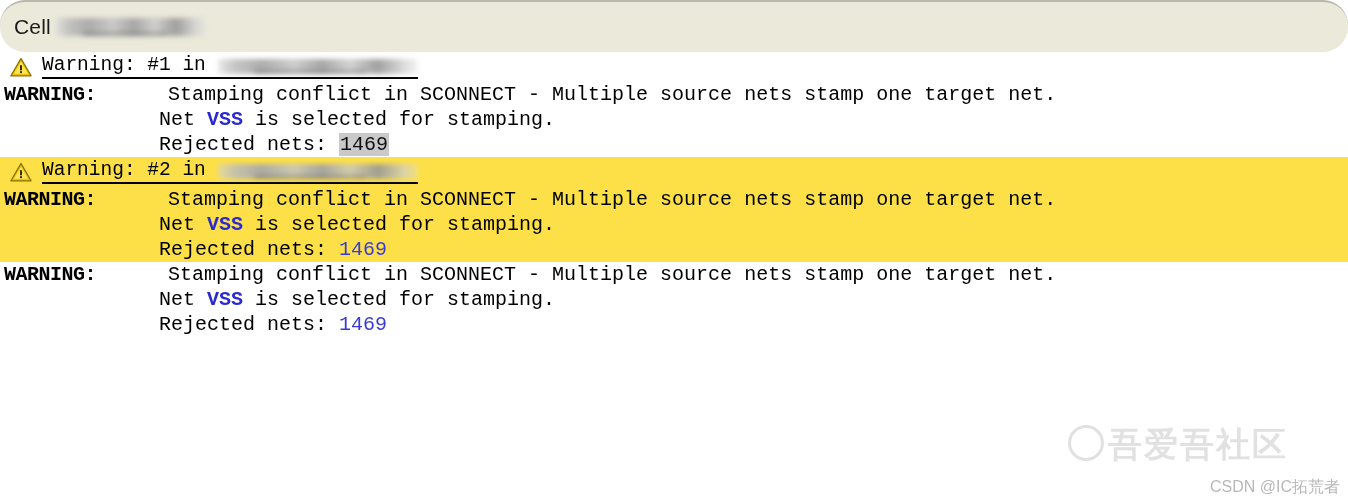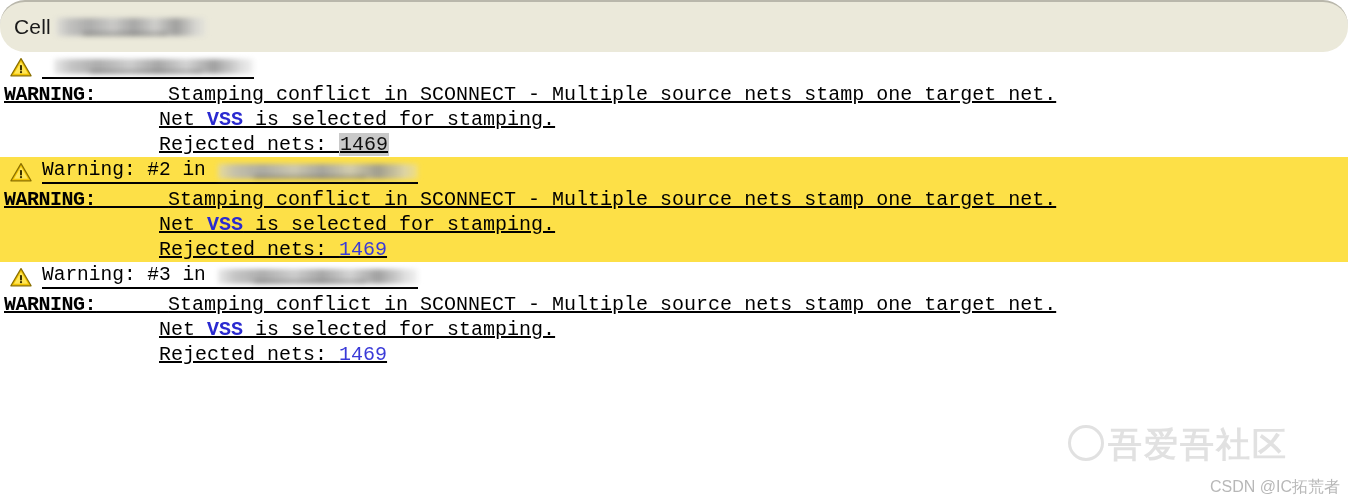--- a/index.html
+++ b/index.html
@@ -99,21 +99,20 @@
     margin-bottom: 1px;
   }
 
   .warn-body {
     font-family: "Liberation Mono", "DejaVu Sans Mono", monospace;
     font-size: 20px;
     line-height: 25px;
     color: #000;
     white-space: pre;
     padding-left: 4px;
-    text-decoration: underline;
   }
   .warn-body .lbl { font-weight: bold; letter-spacing: -0.5px; }
   .indent { padding-left: 155px; }
   .net-name { color: #2a2ad0; font-weight: bold; }
   .rej-num { color: #3a3ad8; }
   .rej-num.selected {
     color: #101010;
     background: #c9c9c9;
     padding: 0 1px;
   }
@@ -161,46 +160,37 @@
 
 <div id="warn-container">
     <div class="warn-section plain">
       <div class="warn-head">
         <span class="warn-icon"><svg viewBox="0 0 24 22" xmlns="http://www.w3.org/2000/svg">
             <path d="M12 1.8 L23 20.5 L1 20.5 Z" fill="#f2c300" stroke="#8a6f00" stroke-width="1.4" stroke-linejoin="round"></path>
             <path d="M12 5.2 L19.6 18.4 L4.4 18.4 Z" fill="#ffe659" stroke="none"></path>
             <rect x="10.9" y="8.6" width="2.2" height="6.0" rx="0.8" fill="#3a3000"></rect>
             <circle cx="12" cy="16.6" r="1.25" fill="#3a3000"></circle>
           </svg></span>
-        <span class="warn-head-text"><span> </span><span class="blur-name"></span></span>
+        <span class="warn-head-text"><span>Warning: #1 in</span><span> </span><span class="blur-name"></span></span>
       </div>
       <div class="warn-body"><div><span class="lbl">WARNING:</span><span>      </span><span>Stamping conflict in SCONNECT - Multiple source nets stamp one target net.</span></div><div class="indent"><span>Net </span><span class="net-name">VSS</span><span> is selected for stamping.</span></div><div class="indent"><span>Rejected nets: </span><span class="rej-num selected">1469</span></div></div>
     </div>
     <div class="warn-section shaded">
       <div class="warn-head">
         <span class="warn-icon"><svg viewBox="0 0 24 22" xmlns="http://www.w3.org/2000/svg">
             <path d="M12 1.8 L23 20.5 L1 20.5 Z" fill="#f2c300" stroke="#8a6f00" stroke-width="1.4" stroke-linejoin="round"></path>
             <path d="M12 5.2 L19.6 18.4 L4.4 18.4 Z" fill="#ffe659" stroke="none"></path>
             <rect x="10.9" y="8.6" width="2.2" height="6.0" rx="0.8" fill="#3a3000"></rect>
             <circle cx="12" cy="16.6" r="1.25" fill="#3a3000"></circle>
           </svg></span>
         <span class="warn-head-text"><span>Warning: #2 in</span><span> </span><span class="blur-name"></span></span>
       </div>
       <div class="warn-body"><div><span class="lbl">WARNING:</span><span>      </span><span>Stamping conflict in SCONNECT - Multiple source nets stamp one target net.</span></div><div class="indent"><span>Net </span><span class="net-name">VSS</span><span> is selected for stamping.</span></div><div class="indent"><span>Rejected nets: </span><span class="rej-num">1469</span></div></div>
     </div>
     <div class="warn-section plain">
-      <div class="warn-head">
-        <span class="warn-icon"><svg viewBox="0 0 24 22" xmlns="http://www.w3.org/2000/svg">
-            <path d="M12 1.8 L23 20.5 L1 20.5 Z" fill="#f2c300" stroke="#8a6f00" stroke-width="1.4" stroke-linejoin="round"></path>
-            <path d="M12 5.2 L19.6 18.4 L4.4 18.4 Z" fill="#ffe659" stroke="none"></path>
-            <rect x="10.9" y="8.6" width="2.2" height="6.0" rx="0.8" fill="#3a3000"></rect>
-            <circle cx="12" cy="16.6" r="1.25" fill="#3a3000"></circle>
-          </svg></span>
-        <span class="warn-head-text"><span>Warning: #3 in</span><span> </span><span class="blur-name"></span></span>
-      </div>
       <div class="warn-body"><div><span class="lbl">WARNING:</span><span>      </span><span>Stamping conflict in SCONNECT - Multiple source nets stamp one target net.</span></div><div class="indent"><span>Net </span><span class="net-name">VSS</span><span> is selected for stamping.</span></div><div class="indent"><span>Rejected nets: </span><span class="rej-num">1469</span></div></div>
     </div>
   </div>
 
 <div class="wm-cn">
   <span class="wm-face"></span><span>吾爱吾社区</span>
 </div>
 <div class="wm-csdn">CSDN @IC拓荒者</div>
 
 </body></html>

